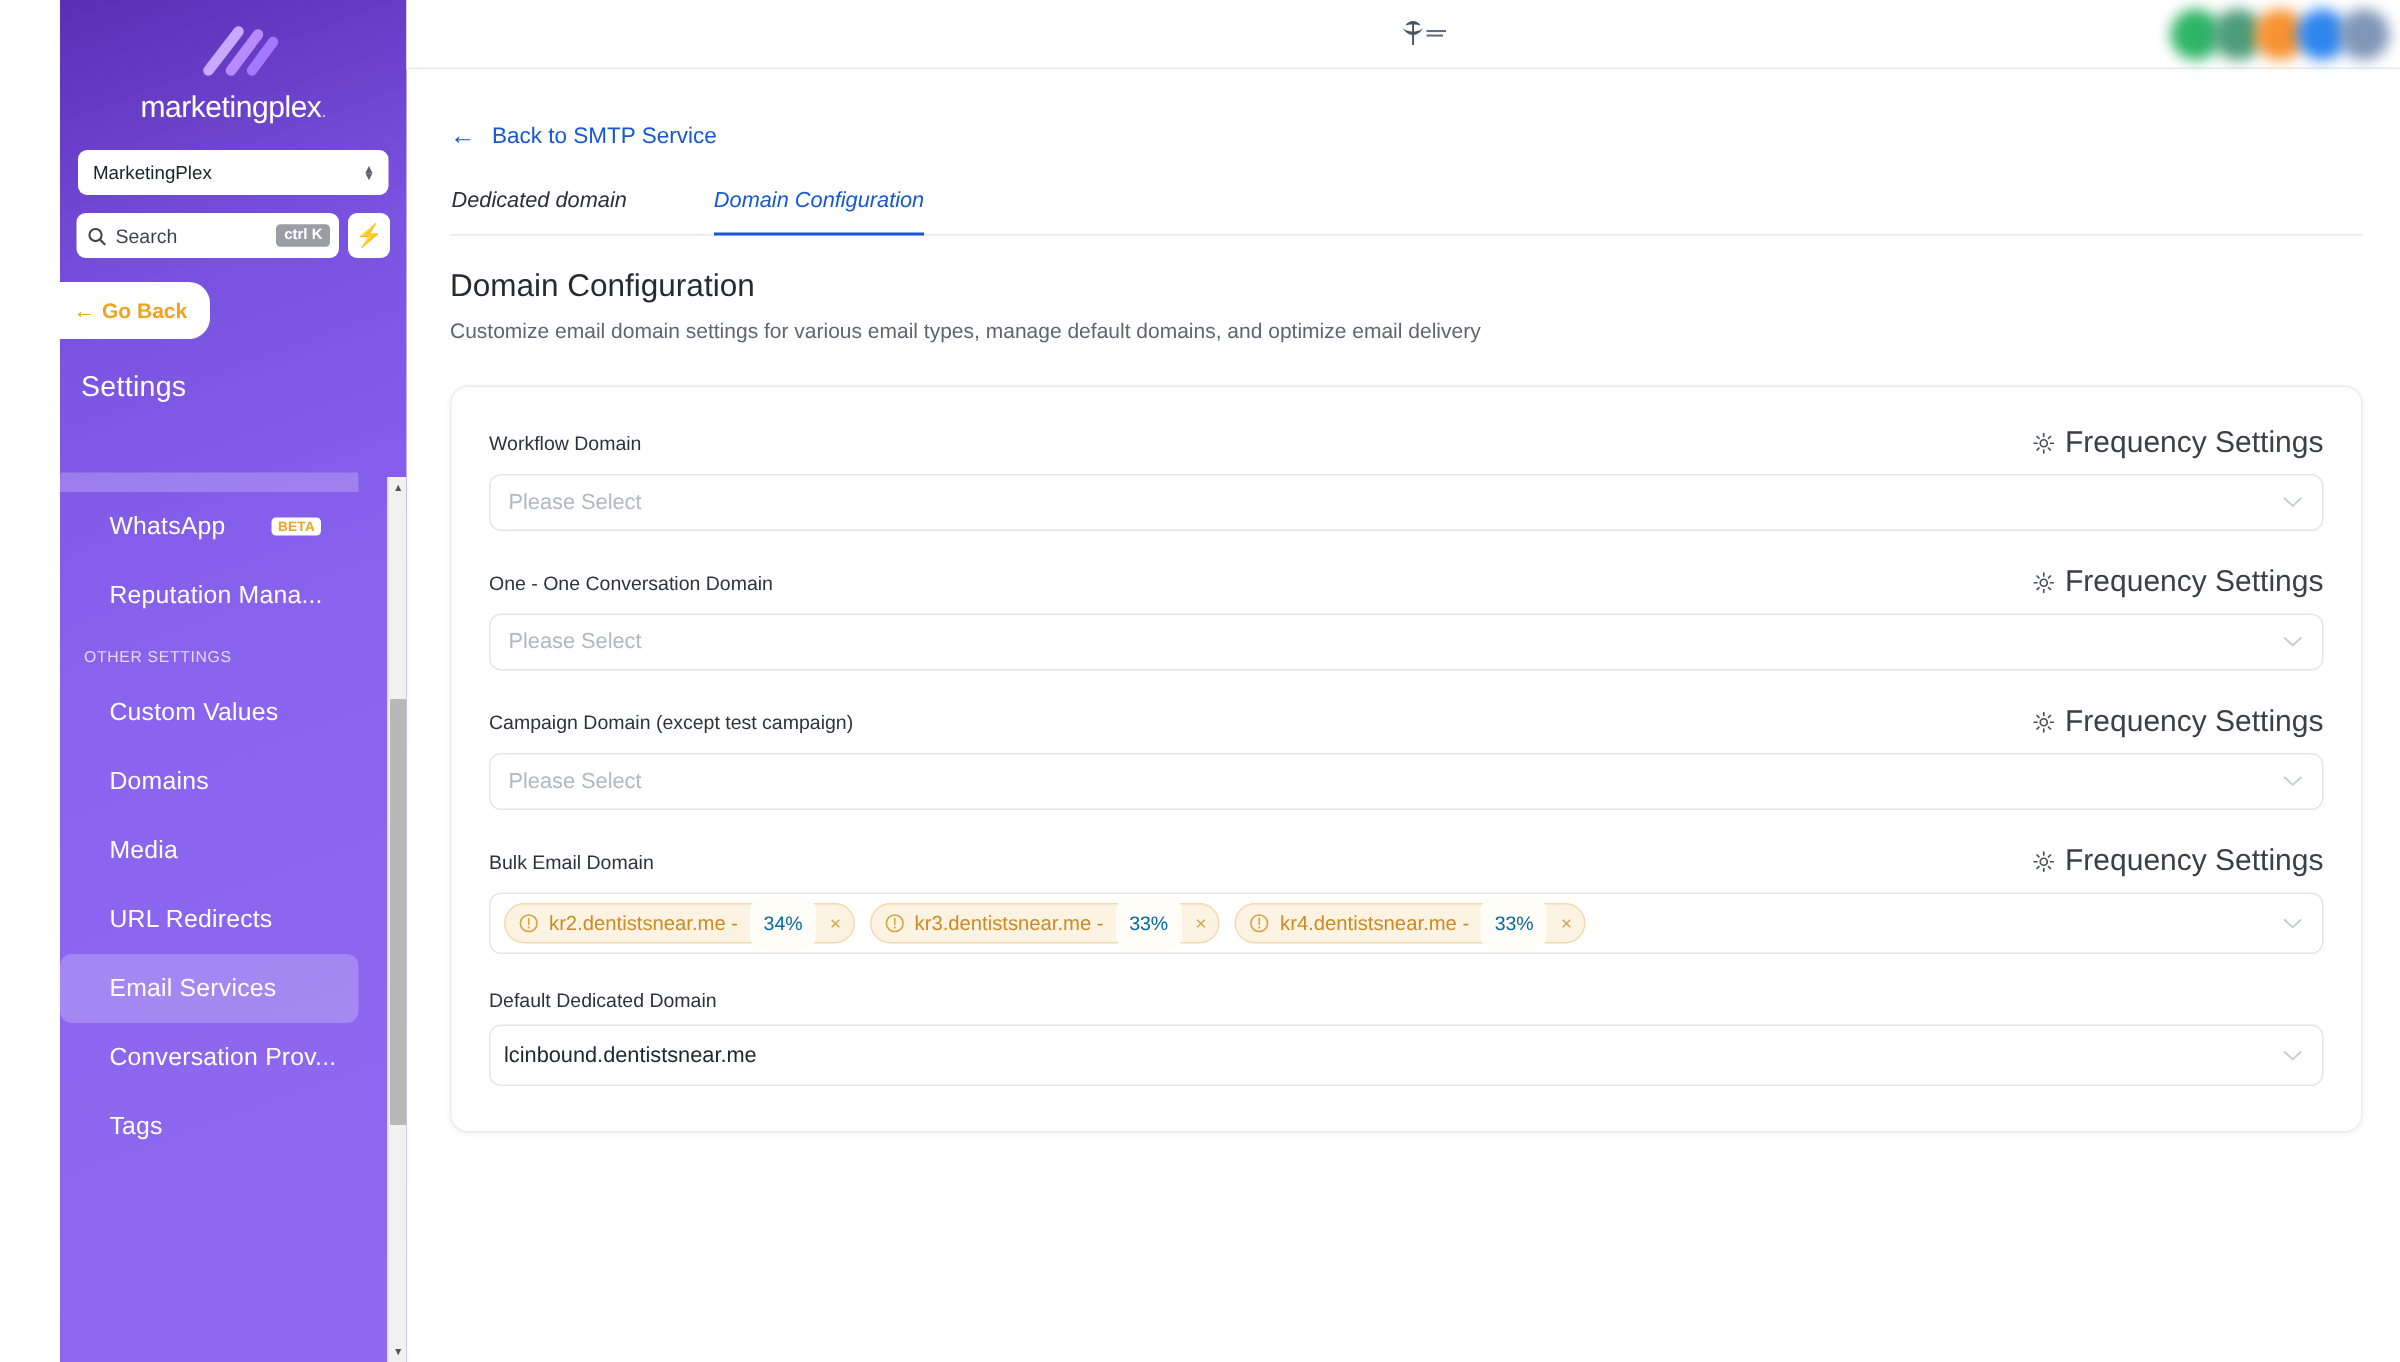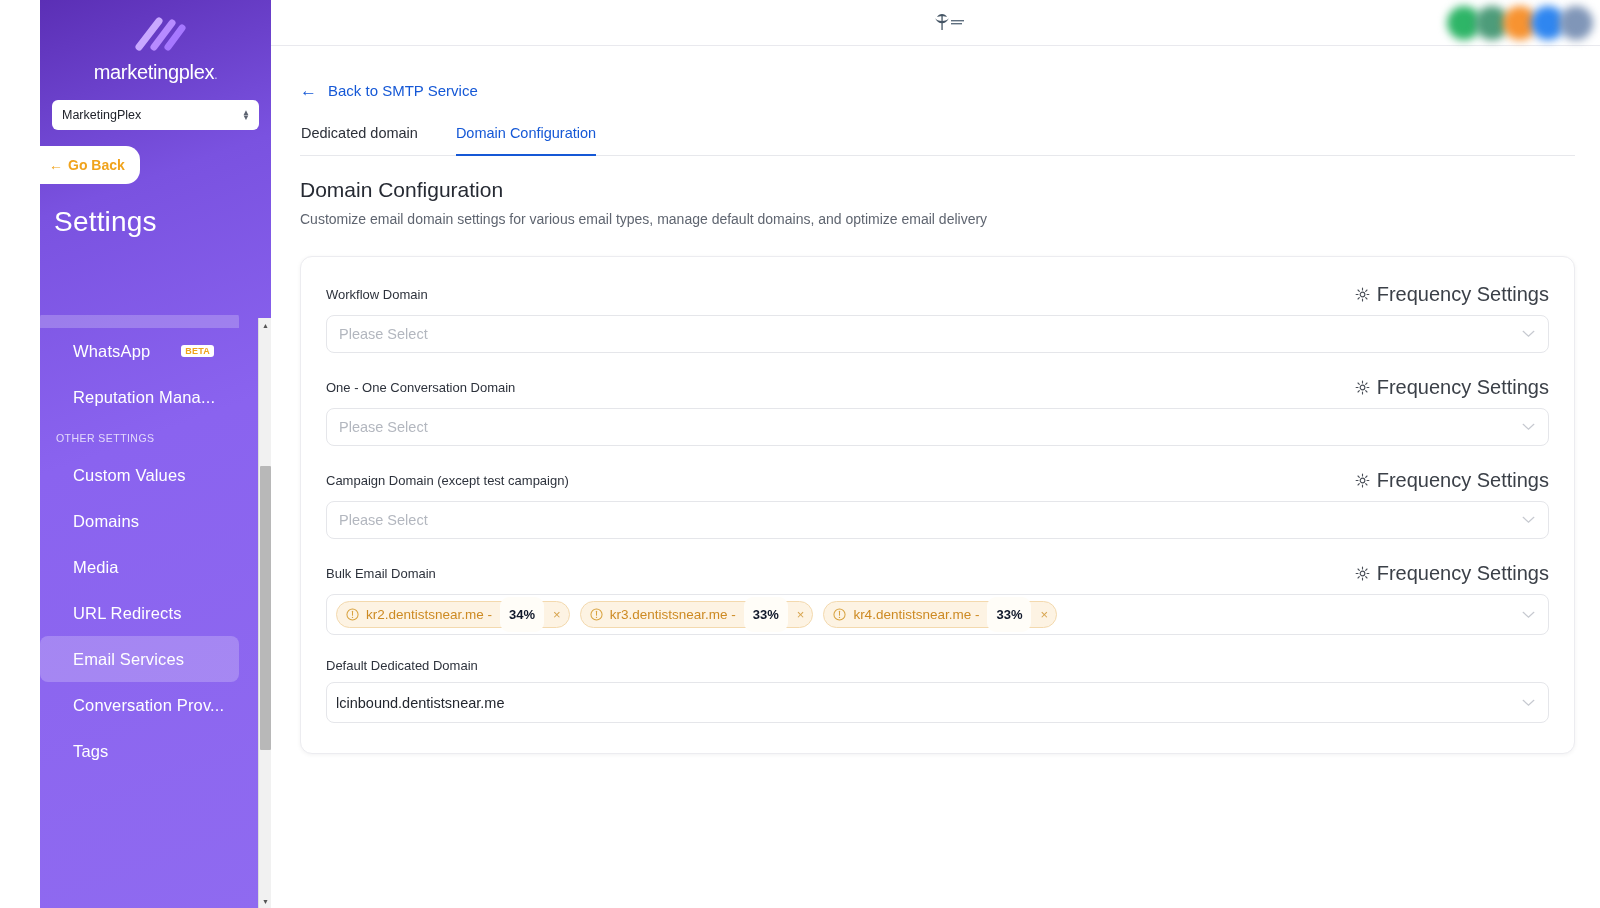--- a/index.html
+++ b/index.html
@@ -69,21 +69,21 @@
     width: 100px; height: 38px;
     background: #ffffff;
     border-radius: 0 14px 14px 0;
     display: flex; align-items: center; gap: 5px;
     padding-left: 9px;
     color: #f0a31c; font-size: 14px; font-weight: 600;
   }
 
   .settings-title {
     margin: 22px 0 0 14px;
-    color: #ffffff; font-size: 28px; font-weight: 400; letter-spacing: .2px;
+    color: #ffffff; font-size: 19px; font-weight: 400; letter-spacing: .2px;
   }
 
   .nav-scroll {
     position: absolute; left:0; top: 315px; width: 231px; bottom: 0;
     overflow: hidden;
   }
   .nav-list { padding-top: 3px; }
   .nav-item {
     height: 46px;
     display: flex; align-items: center;
@@ -148,23 +148,24 @@
 
   .back-link {
     margin-top: 36px;
     display: inline-flex; align-items: center; gap: 11px;
     color: #1558d6; font-size: 15px;
   }
   .back-link .arr { font-size: 17px; line-height: 1; }
 
   .tabs {
     margin-top: 25px;
-    display: flex; gap: 38px;
+    display: flex; gap: 58px;
     border-bottom: 1px solid #e7e8ec;
     padding-left: 1px;
+    font-style: italic;
   }
   .tab {
     padding-bottom: 13px;
     font-size: 14.5px; color: #2b2f38;
     border-bottom: 2.5px solid transparent;
     margin-bottom: -1px;
   }
   .tab.active { color: #1558d6; border-bottom-color: #1558d6; }
 
   .page-title {
@@ -217,23 +218,22 @@
     border: 1px solid #f3d9ae;
     border-radius: 16px;
     height: 27px;
     padding: 0 8px 0 9px;
     color: #cd8a23; font-size: 13.5px;
     white-space: nowrap;
   }
   .chip .warn { width: 13px; height: 13px; display:block; }
   .chip .pct {
     background: #fffdf8; border-radius: 9px;
-    padding: 10px 9px; font-size: 13px; color: #0f172a;
+    padding: 10px 9px; font-size: 13px; color: #0369a1;
     margin-left: 1px;
-    font-weight: bold;
   }
   .chip .x { font-size: 13px; color: #d7a44e; margin-left: 2px; cursor: pointer; }
 </style>
 </head>
 <body>
 
 <div class="app">
 
   <aside class="sidebar">
 
@@ -249,20 +249,31 @@
     </div>
 
     <div class="account-select">
       <span>MarketingPlex</span>
       <span class="spin">
           <span>▲</span>
           <span>▼</span>
         </span>
     </div>
 
+    <div class="search-row">
+      <div class="search-box">
+        <svg width="13" height="13" viewBox="0 0 16 16">
+          <circle cx="7" cy="7" r="5" fill="none" stroke="#3c4250" stroke-width="1.7"></circle>
+          <line x1="10.6" y1="10.6" x2="14.5" y2="14.5" stroke="#3c4250" stroke-width="1.7" stroke-linecap="round"></line>
+        </svg>
+        <span class="ph">Search</span>
+        <span class="kbd">ctrl K</span>
+      </div>
+      <div class="bolt-btn">⚡</div>
+    </div>
 
     <div class="go-back">
       <span>←</span>
       <span>Go Back</span>
     </div>
 
     <div class="settings-title">Settings</div>
 
     <div class="nav-scroll">
       <div class="nav-list">

